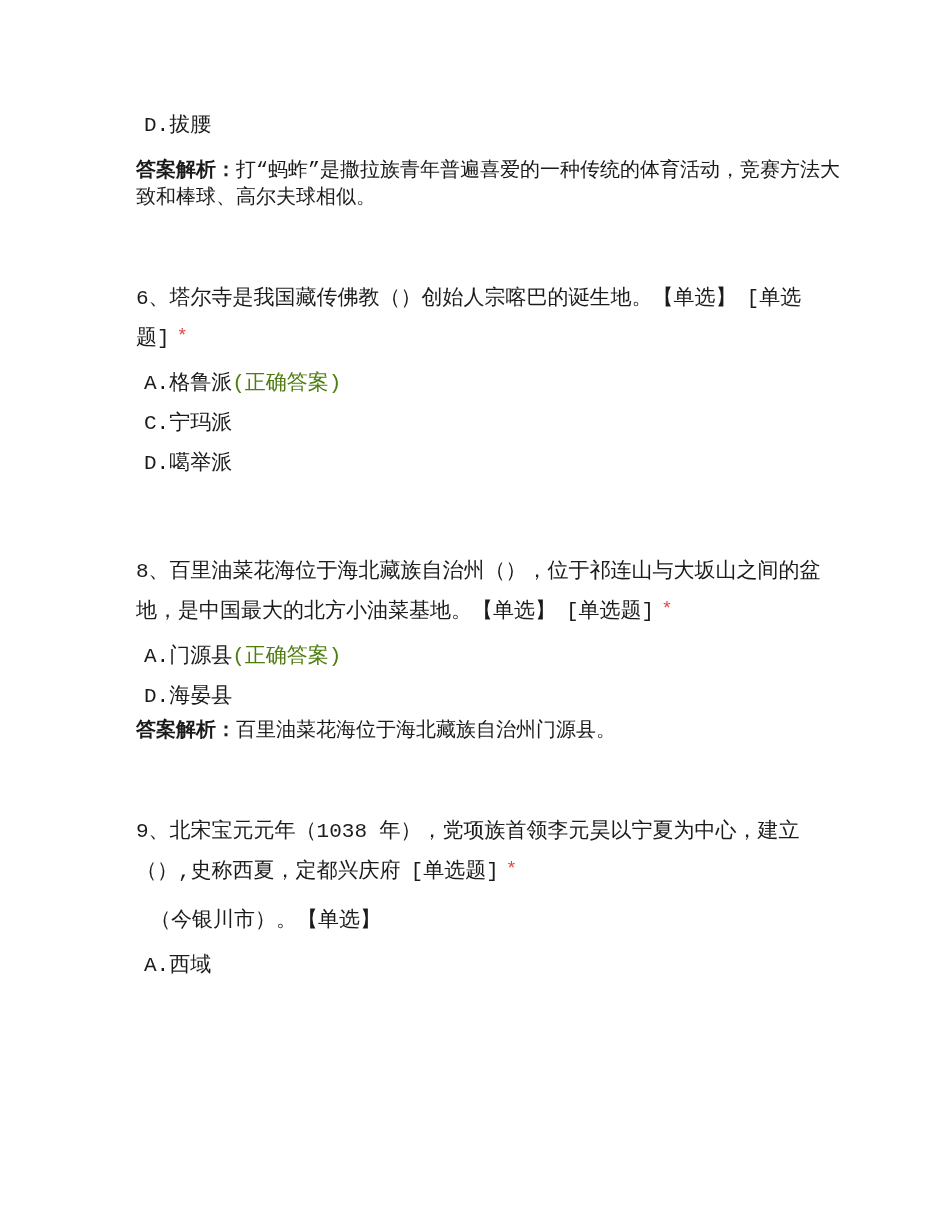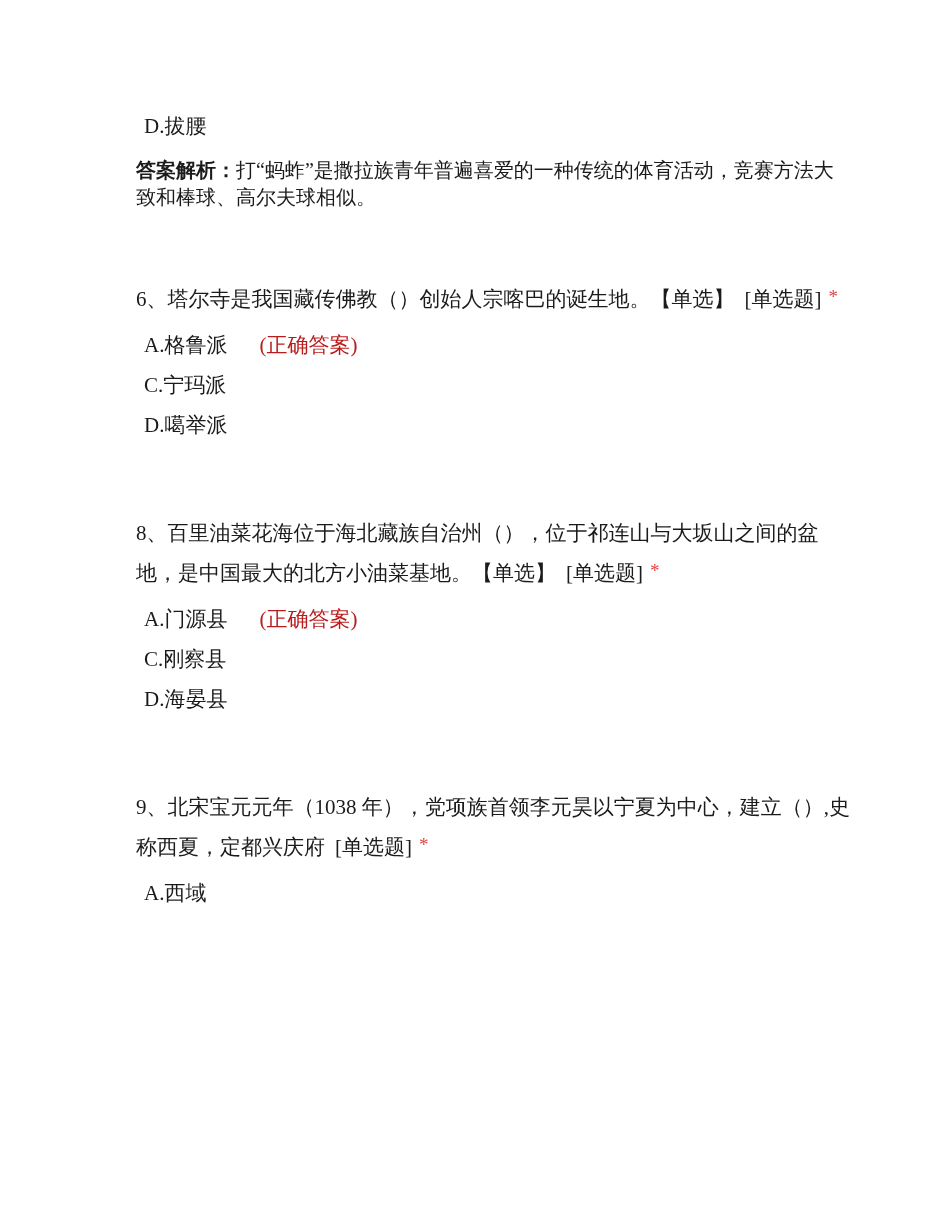--- a/index.html
+++ b/index.html
@@ -5,21 +5,21 @@
   * { box-sizing: border-box; }
   html, body { margin: 0; padding: 0; }
   body {
     width: 950px; height: 1230px;
     background: #ffffff;
     overflow: hidden;
   }
   .page {
     position: relative;
     width: 950px; height: 910px;
-    font-family: Liberation Serif, serif;
+    font-family: Liberation Mono, monospace;
     color: #1b1b1b;
     background: #ffffff;
   }
   .content {
     width: 715px;
     margin-left: 136px;
     padding-top: 112px;
   }
   p { margin: 0; }
   .opt-line {
@@ -44,21 +44,21 @@
   }
   .tag { margin-left: 10px; }
   .star {
     color: #e04545;
     margin-left: 7px;
     font-size: 19px;
     position: relative;
     top: -3px;
   }
   .options { margin-top: 5px; }
-  .correct { color: #b91c1c; margin-left: 32px; }
+  .correct { color: #4d7c0f; }
   .q-analysis { margin-top: 7px; }
   .q-analysis-flush { margin-top: 0; }
   .continuation {
     font-size: 21px;
     line-height: 40px;
     margin-top: 9px;
     padding-left: 14px;
   }
 </style>
 </head>
@@ -93,32 +93,33 @@
 
     <section class="question">
       <p class="stem">
         <span>8、百里油菜花海位于海北藏族自治州（），位于祁连山与大坂山之间的盆地，是中国最大的北方小油菜基地。【单选】</span><span class="tag">[单选题]</span><span class="star">*</span>
       </p>
       <div class="options">
         <div class="opt-line">
           <span>A.门源县</span><span class="correct">(正确答案)</span>
         </div>
         <div class="opt-line">
-          <span>C.刚察县</span><span class="correct"></span>
-        </div>
-        <div class="opt-line">
           <span>D.海晏县</span><span class="correct"></span>
         </div>
       </div>
+      <p class="analysis q-analysis q-analysis-flush">
+        <span class="lbl">答案解析：</span><span>百里油菜花海位于海北藏族自治州门源县。</span>
+      </p>
     </section>
 
     <section class="question">
       <p class="stem">
         <span>9、北宋宝元元年（1038 年），党项族首领李元昊以宁夏为中心，建立（）,史称西夏，定都兴庆府</span><span class="tag">[单选题]</span><span class="star">*</span>
       </p>
+      <p class="continuation">（今银川市）。【单选】</p>
       <div class="options">
         <div class="opt-line">
           <span>A.西域</span><span class="correct"></span>
         </div>
       </div>
     </section>
 
   </div>
 </div>
 

